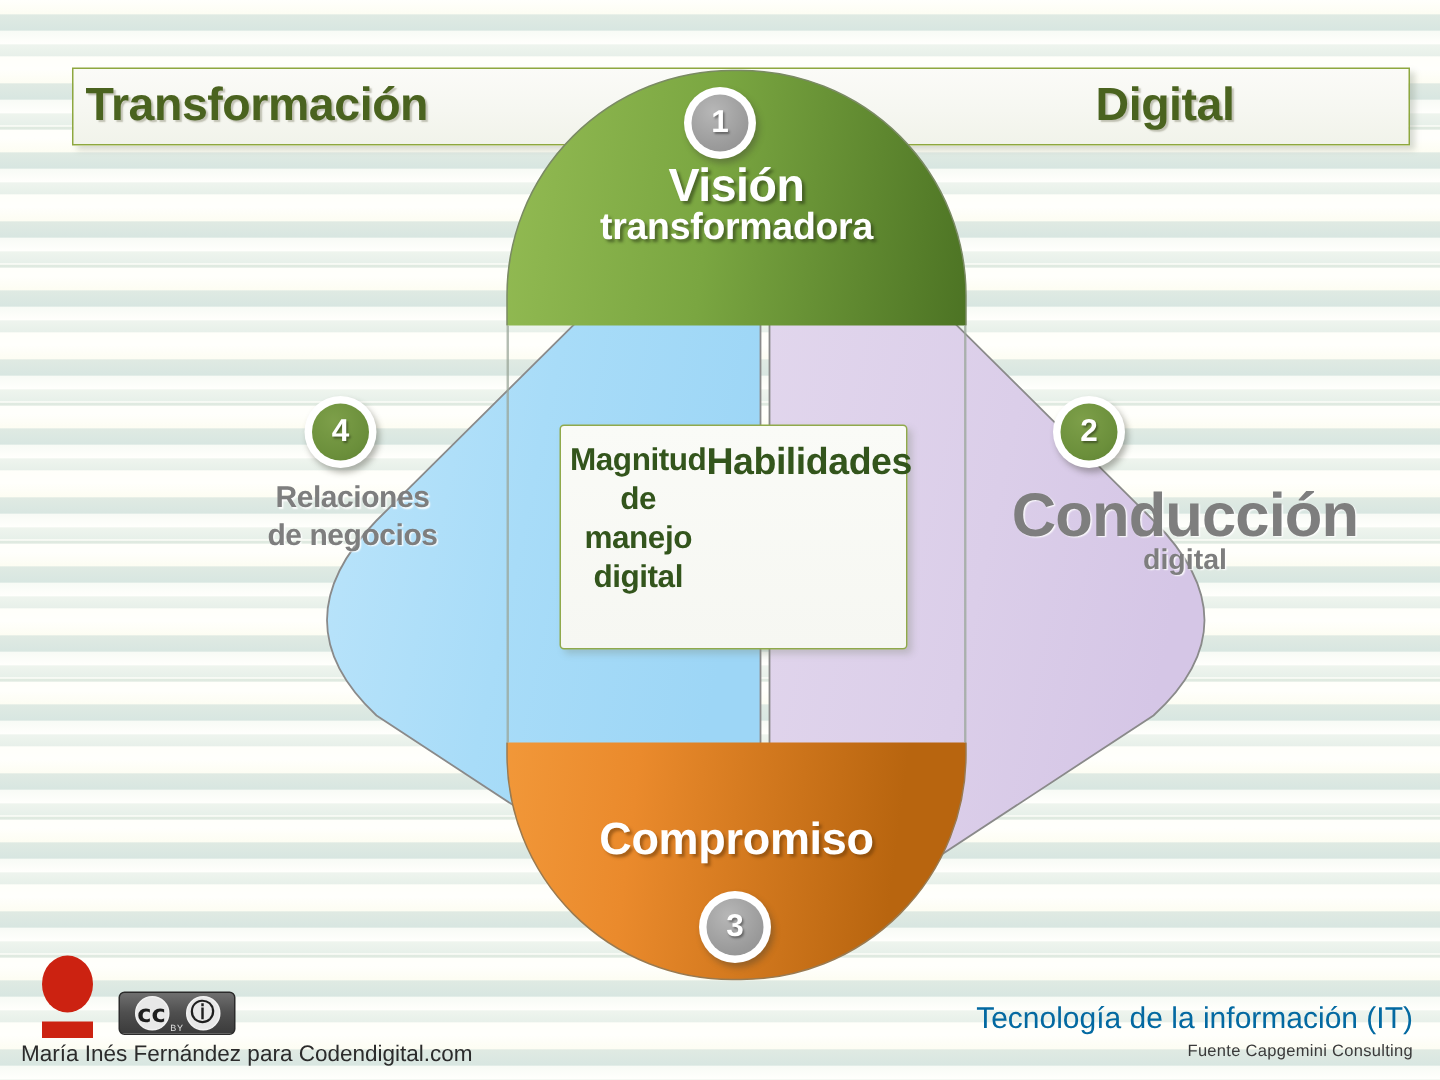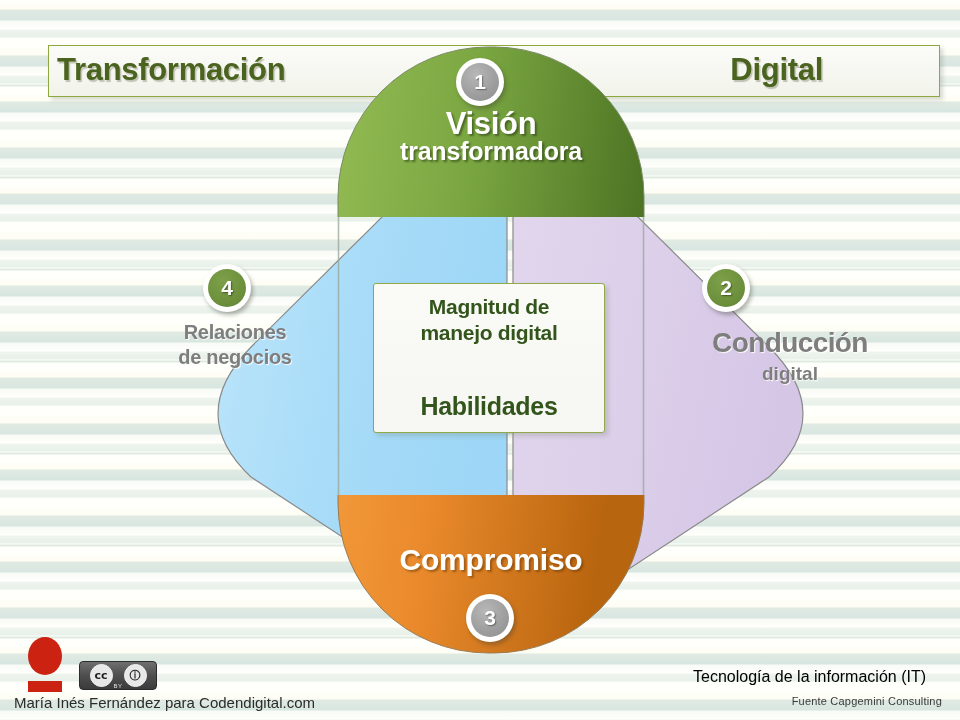--- a/index.html
+++ b/index.html
@@ -155,37 +155,37 @@
   .right-text {
     position: absolute;
     left: 640px;
     top: 324px;
     width: 300px;
     text-align: center;
     color: #7e7e7e;
     font-weight: bold;
     text-shadow: 1px 1px 1px rgba(255,255,255,0.9);
   }
-  .right-text .r1 { font-size: 28px; line-height: 38px; letter-spacing: -0.6px; }
+  .right-text .r1 { font-size: 41px; line-height: 38px; letter-spacing: -0.6px; }
   .right-text .r2 { font-size: 19px; line-height: 24px; }
 
   
   .center-card {
     position: absolute;
     left: 373px;
     top: 283px;
     width: 232px;
     height: 150px;
     background: linear-gradient(to bottom, #fafbf7 0%, #f6f7f2 100%);
     border: 1px solid #90a94b;
     border-radius: 3px;
     box-shadow: 3px 3px 5px rgba(120,130,110,0.30);
     box-sizing: border-box;
     display: flex;
-    flex-direction: column;
+    flex-direction: row;
     justify-content: space-between;
     padding: 10px 6px 12px 6px;
   }
   .center-card .c1 {
     font-size: 21px;
     font-weight: bold;
     color: #33551c;
     text-align: center;
     line-height: 26px;
     letter-spacing: -0.3px;
@@ -270,21 +270,21 @@
   }
   .cc-chip {
     width: 21px;
     height: 21px;
     border-radius: 50%;
     background: #e8e8e8;
     border: 1.5px solid #f2f2f2;
     display: flex;
     align-items: center;
     justify-content: center;
-    font-size: 11px;
+    font-size: 16px;
     font-weight: bold;
     color: #1e1e1e;
     font-family: "DejaVu Sans", sans-serif;
   }
   .cc-by-label {
     position: absolute;
     left: 0; right: 0;
     bottom: 0px;
     text-align: center;
     font-size: 6px;
@@ -294,24 +294,24 @@
   .attrib {
     position: absolute;
     left: 14px;
     top: 694px;
     font-size: 15px;
     color: #2b2b2b;
     white-space: nowrap;
   }
   .footer-right-1 {
     position: absolute;
-    right: 34px;
+    right: 18px;
     top: 668px;
-    font-size: 16px;
-    color: #000000;
+    font-size: 20px;
+    color: #0369a1;
     white-space: nowrap;
   }
   .footer-right-2 {
     position: absolute;
     right: 18px;
     top: 695px;
     font-size: 11px;
     color: #3a3a3a;
     white-space: nowrap;
     letter-spacing: 0.2px;

